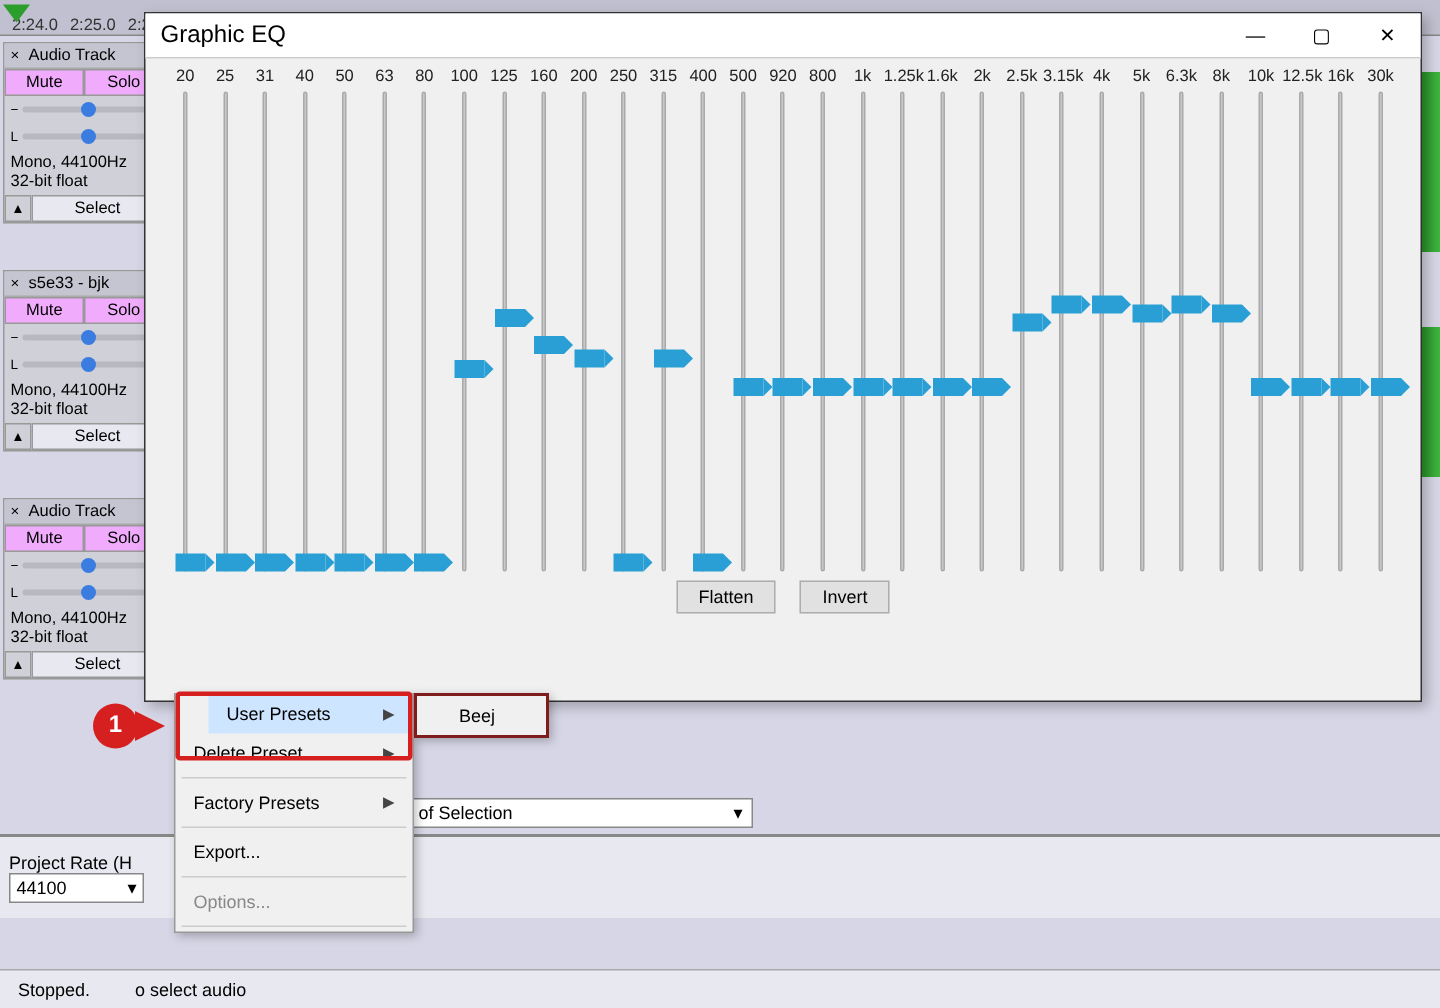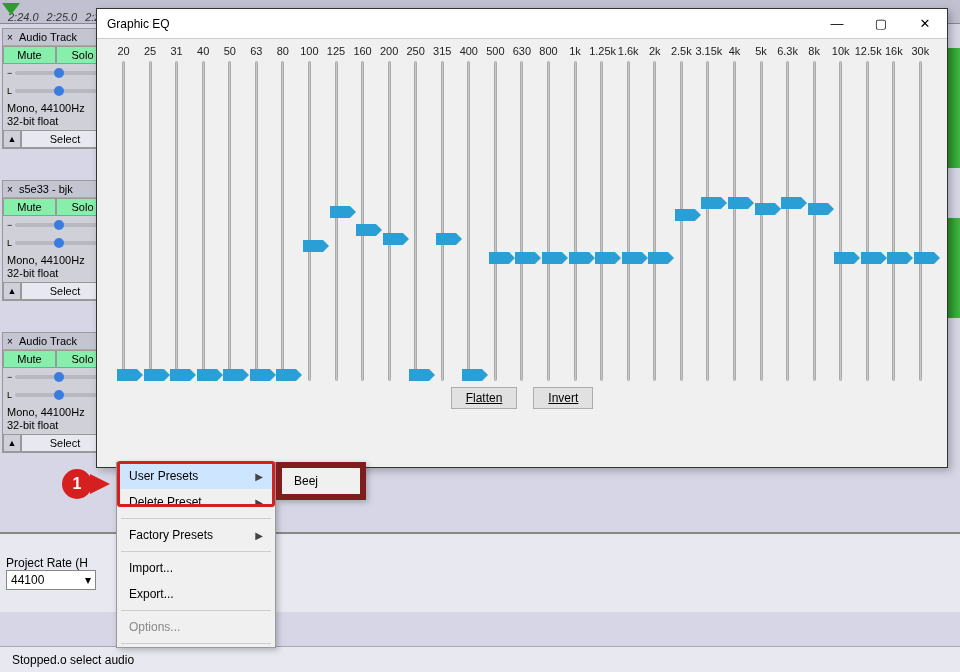--- a/index.html
+++ b/index.html
@@ -2,78 +2,78 @@
 <html><head>
 <meta charset="utf-8">
 <style>
 * { box-sizing: border-box; margin: 0; padding: 0; font-family: "Segoe UI", Tahoma, sans-serif; }
 body { width: 960px; height: 672px; background: #fff; position: relative; overflow: hidden; font-size: 12px; color: #000; }
 
 
 .app-bg { position: absolute; inset: 0; background: #d6d6e6; }
 .timeline-ruler { position: absolute; top: 0; left: 0; right: 0; height: 24px; background: #c0c0d0; border-bottom: 1px solid #888; display: flex; align-items: flex-end; overflow: hidden; }
 .timeline-ruler .green-tri { position:absolute; top:3px; left:2px; width:0; height:0; border-left:9px solid transparent; border-right:9px solid transparent; border-top:12px solid #2b9e2b; }
-.timeline-ruler span { font-size:11px; color:#333; margin-left:8px;font-style:italic; }
+.timeline-ruler span { font-size:11px; color:#333; margin-left:8px; }
 
 .track-panel { position:absolute; left:2px; width:108px; background:#d0d0d8; border:1px solid #999; }
 .track-header { background:#c5c5d2; display:flex; align-items:center; height:17px; border-bottom:1px solid #aaa; }
 .track-header .x { width:14px; text-align:center; font-size:10px; cursor:pointer; }
 .track-header .title { font-size:11px; padding-left:2px; flex:1; }
 .track-row-btns { display:flex; height:18px; }
-.track-row-btns .btn { flex:1; background:#86efac; border:1px solid #999; font-size:11px; display:flex; align-items:center; justify-content:center; cursor:pointer; }
+.track-row-btns .btn { flex:1; background:#f0abfc; border:1px solid #999; font-size:11px; display:flex; align-items:center; justify-content:center; cursor:pointer; }
 .slider-row { height:18px; display:flex; align-items:center; padding:0 4px; }
 .slider-row .mini { font-size:9px; width:8px; }
 .slider-row .track { flex:1; height:4px; background:#b8b8c0; position:relative; border-radius:2px; }
 .slider-row .thumb { position:absolute; top:-3px; width:10px; height:10px; background:#3a7ce0; border-radius:50%; }
 .track-info { font-size:11px; padding:2px 4px; line-height:1.2; }
 .track-select { display:flex; height:18px; }
 .track-select .arrow { width:18px; background:#d0d0d8; border:1px solid #999; display:flex; align-items:center; justify-content:center; font-size:9px; }
 .track-select .sel { flex:1; background:#e8e8f0; border:1px solid #999; font-size:11px; display:flex; align-items:center; justify-content:center; }
 
 .wave-edge { position:absolute; left:940px; top:28px; width:20px; height:470px; }
 .wave-blob { position:absolute; left:0; width:20px; background: linear-gradient(90deg,#1e7e1e,#3fb63f); border-radius:6px 0 0 6px; }
 
-.toolbar-region { position:absolute; bottom:60px; left:0; right:0; height:80px; background:#e8e8f0; border-top:2px solid #888; padding:6px; display:flex; gap:10px; align-items:center; }
+.toolbar-region { position:absolute; bottom:60px; left:0; right:0; height:56px; background:#e8e8f0; border-top:2px solid #888; padding:6px; display:flex; gap:10px; align-items:center; }
 .toolbar-region .label { font-size:12px; }
 .toolbar-region .selectbox { width:90px; height:20px; background:#fff; border:1px solid #888; font-size:12px; padding:0 4px; display:flex; align-items:center; }
 .time-display { position:absolute; bottom:66px; right:190px; display:flex; gap:6px; align-items:center; }
 .lcd { background:#cfcfde; border:1px solid #777; padding:4px 6px; font-family: monospace; font-size:18px; letter-spacing:1px; color:#1b1b8a; }
-.status-bar { position:absolute; bottom:0; left:0; right:0; height:26px; background:#e8e8f0; border-top:1px solid #aaa; display:flex; align-items:center; padding:0 12px; font-size:12px; }
+.status-bar { position:absolute; bottom:0; left:0; right:0; height:26px; background:#e8e8f0; border-top:1px solid #aaa; display:flex; align-items:center; padding:0 12px; gap:30px; font-size:12px; }
 
 
 .dialog { position:absolute; left:96px; top:8px; width:852px; height:460px; background:#f0f0f0; border:1px solid #333; box-shadow: 3px 3px 8px rgba(0,0,0,.25); }
 .titlebar { height:30px; background:#fff; display:flex; align-items:center; padding-left:10px; border-bottom:1px solid #ccc; }
-.titlebar .title { font-size:12px; flex:1; }
+.titlebar .title { font-size:16px; flex:1; }
 .win-btns { display:flex; }
 .win-btns .b { width:44px; height:30px; display:flex; align-items:center; justify-content:center; font-size:13px; cursor:pointer; }
 
 .eq-body { position:relative; padding:6px 10px 0 10px; }
 .band-labels { display:flex; justify-content:space-between; padding:0 4px; font-size:11px; color:#222; }
 .band-labels span { width:25px; text-align:center; font-size:11px; }
 .sliders { display:flex; justify-content:space-between; padding:0 4px; height:320px; margin-top:4px; }
 .vslider { width:25px; display:flex; justify-content:center; position:relative; }
 .vslider .rail { width:3px; height:100%; background:#c8c8cc; border:1px solid #aaa; border-radius:2px; }
 .vslider .handle { position:absolute; left:6px; width:20px; height:12px; background:#2a9fd6; }
 .vslider .handle::after { content:""; position:absolute; right:-6px; top:0; width:0; height:0; border-top:6px solid transparent; border-bottom:6px solid transparent; border-left:6px solid #2a9fd6; }
 
-.eq-btn-row { display:flex; justify-content:center; gap:16px; margin-top:6px;text-decoration:underline; }
+.eq-btn-row { display:flex; justify-content:center; gap:16px; margin-top:6px; }
 .eq-btn-row button, .bottom-row button { background:#e1e1e1; border:1px solid #adadad; padding:3px 14px; font-size:12px; cursor:pointer; }
 .bottom-row { display:flex; align-items:center; padding:8px 12px; gap:8px; position:absolute; bottom:6px; left:0; right:0; }
 .bottom-row .spacer { flex:1; }
 .bottom-row .help { width:22px; height:22px; border-radius:50%; background:#1e90ff; color:#fff; display:flex; align-items:center; justify-content:center; font-weight:bold; font-size:14px; cursor:pointer; }
 .bottom-row .manage { border:2px solid #3a8de0; }
 
 
 .manage-menu { position:absolute; left:116px; top:462px; width:160px; background:#f0f0f0; border:1px solid #999; box-shadow:2px 2px 6px rgba(0,0,0,.25); font-size:12px; z-index:5; }
 .menu-item { padding:6px 12px; display:flex; align-items:center; justify-content:space-between; cursor:pointer; }
-.menu-item.highlight { background:#cde5ff; }
+.menu-item.highlight { background:#cde5ff;margin-left:22px; }
 .menu-item.disabled { color:#888; cursor:default; }
 .menu-sep { height:1px; background:#ccc; margin:3px 4px; }
 .submenu-arrow { font-size:10px; color:#444; }
-.submenu { position:absolute; left:276px; top:462px; width:90px; background:#f0f0f0; border:6px solid #7f1d1d; box-shadow:2px 2px 6px rgba(0,0,0,.25); font-size:12px; z-index:6; }
+.submenu { position:absolute; left:276px; top:462px; width:90px; background:#f0f0f0; border:2px solid #7f1d1d; box-shadow:2px 2px 6px rgba(0,0,0,.25); font-size:12px; z-index:6;padding-left:16px; }
 
 
 .anno-box { position:absolute; border:3px solid #d62020; border-radius:3px; pointer-events:none; z-index:8; }
 .anno-circle { position:absolute; width:30px; height:30px; border-radius:50%; background:#d62020; color:#fff; display:flex; align-items:center; justify-content:center; font-size:16px; font-weight:bold; z-index:9; }
 .anno-tail { position:absolute; width:0; height:0; border-top:10px solid transparent; border-bottom:10px solid transparent; border-left:20px solid #d62020; z-index:9; }
 
 
 .mid-sel-row { position:absolute; left:262px; bottom:96px; display:flex; gap:6px; align-items:center; font-size:12px; }
 .timebox { background:#cfcfde; border:1px solid #888; padding:2px 6px; font-family:monospace; font-size:12px; color:#111; }
 .timebox .v { color:#1b1b8a; }
@@ -255,21 +255,21 @@
         <span>63</span>
         <span>80</span>
         <span>100</span>
         <span>125</span>
         <span>160</span>
         <span>200</span>
         <span>250</span>
         <span>315</span>
         <span>400</span>
         <span>500</span>
-        <span>630</span>
+        <span>920</span>
         <span>800</span>
         <span>1k</span>
         <span>1.25k</span>
         <span>1.6k</span>
         <span>2k</span>
         <span>2.5k</span>
         <span>3.15k</span>
         <span>4k</span>
         <span>5k</span>
         <span>6.3k</span>
@@ -421,23 +421,20 @@
       <span>Delete Preset</span>
       <span class="submenu-arrow">▶</span>
     </div>
   <div class="menu-sep"></div>
   <div class="menu-item">
       <span>Factory Presets</span>
       <span class="submenu-arrow">▶</span>
     </div>
   <div class="menu-sep"></div>
   <div class="menu-item">
-      <span>Import...</span>
-    </div>
-  <div class="menu-item">
       <span>Export...</span>
     </div>
   <div class="menu-sep"></div>
   <div class="menu-item disabled">
       <span>Options...</span>
     </div>
   <div class="menu-sep"></div>
 
 </div>
 <div class="submenu">

